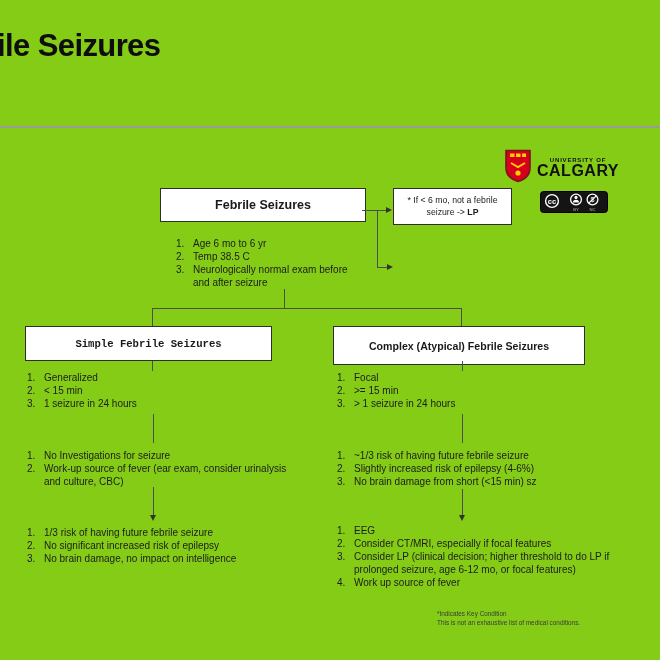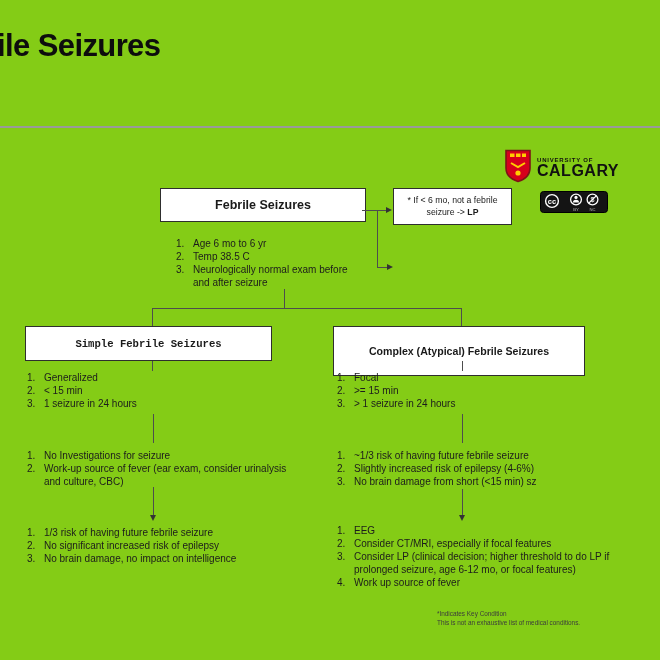--- a/index.html
+++ b/index.html
@@ -26,21 +26,21 @@
   .arr-d{position:absolute;width:0;height:0;border-left:3.5px solid transparent;
     border-right:3.5px solid transparent;border-top:6.5px solid #333;}
 
   
   ol.num{position:absolute;margin:0;padding:0;list-style:none;counter-reset:it;
     font-size:10px;line-height:13px;color:#1c1c1c;}
   ol.num li{counter-increment:it;display:flex;}
   ol.num li::before{content:counter(it) ".";flex:0 0 17px;}
 
   
-  .uc-logo{position:absolute;left:504px;top:149px;display:flex;align-items:center;gap:5px;}
+  .uc-logo{position:absolute;left:504px;top:149px;display:flex;align-items:center;gap:5px;text-align:center;}
   .uc-text{display:flex;flex-direction:column;justify-content:center;color:#111;}
   .uc-line1{font-size:6px;font-weight:bold;letter-spacing:0.8px;}
   .uc-line2{font-size:16px;font-weight:bold;letter-spacing:0.5px;line-height:16px;}
 
   .cc-badge{position:absolute;left:528px;top:191px;padding-left:12px;}
 
   .footnote{position:absolute;left:437px;top:610px;font-size:6.4px;line-height:8.6px;color:#3c3c3c;}
 </style>
 </head>
 <body>
@@ -99,21 +99,21 @@
 
   <ol class="num" style="left:176px;top:237px;width:178px;">
     <li>Age 6 mo to 6 yr</li>
     <li>Temp 38.5 C</li>
     <li>Neurologically normal exam before and after seizure</li>
   </ol>
 
   <div class="box branch" style="left:25px;top:326px;width:247px;height:35px;font-family:Liberation Mono, monospace;">
     <span>Simple Febrile Seizures</span>
   </div>
-  <div class="box branch" style="left:333px;top:326px;width:252px;height:50px;">
+  <div class="box branch" style="left:333px;top:326px;width:252px;height:39px;">
     <span>Complex (Atypical) Febrile Seizures</span>
   </div>
 
   <ol class="num" style="left:27px;top:371px;width:280px;">
     <li>Generalized</li>
     <li>&lt; 15 min</li>
     <li>1 seizure in 24 hours</li>
   </ol>
   <ol class="num" style="left:27px;top:449px;width:277px;">
     <li>No Investigations for seizure</li>

